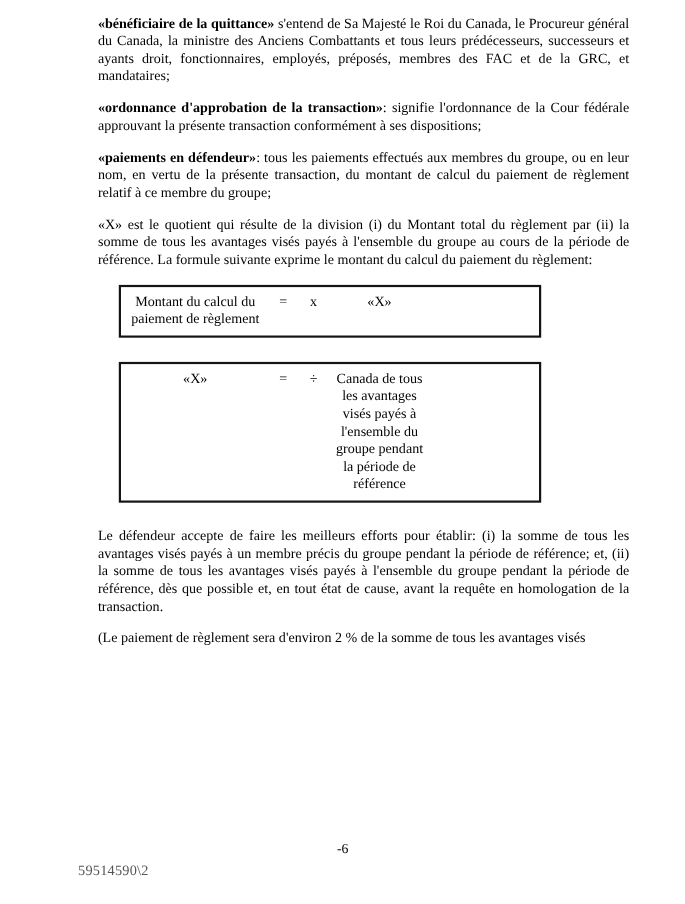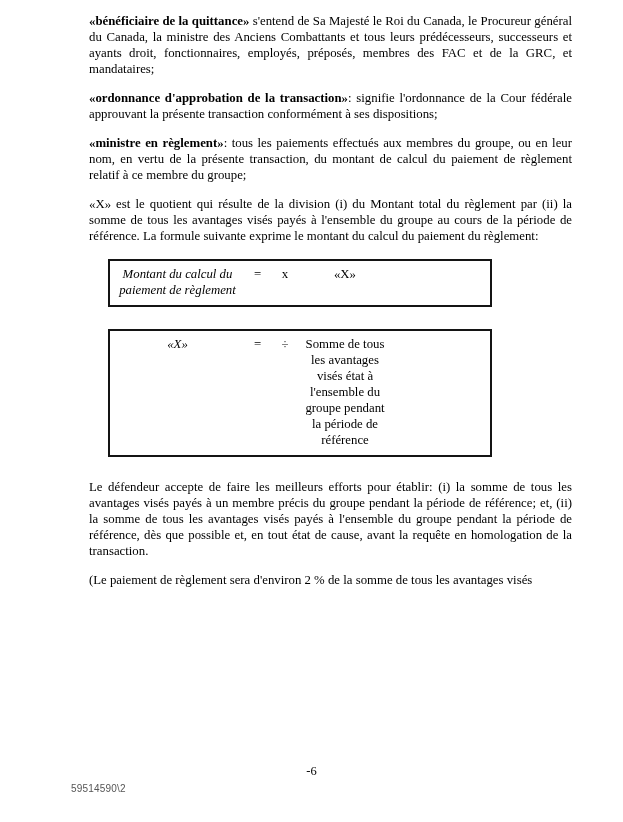--- a/index.html
+++ b/index.html
@@ -30,72 +30,72 @@
     width: 384px;
     margin: 15px 0 22px 33px;
     border: 2px solid #141414;
     display: flex;
     align-items: flex-start;
     padding: 5px 0 7px 0;
     font-size: 12.8px;
     line-height: 16px;
   }
   .ft-col { text-align: center; flex: 0 0 auto; }
-  .c1 { width: 135px; font-style: italic; }
+  .c1 { width: 135px; }
   .c2 { width: 25px; }
   .c3 { width: 100px; }
   .c4 { width: 30px; }
   .c5 { width: 90px; }
   .page-number {
     position: absolute;
     left: 0;
     top: 764px;
     width: 623px;
     text-align: center;
     font-size: 12.5px;
     line-height: 15px;
   }
   .doc-id {
     position: absolute;
     left: 35px;
     top: 783px;
-    font-size: 10px;
+    font-size: 13px;
     color: #555555;
-    font-family: Liberation Sans, sans-serif;
+    font-family: Liberation Serif, serif;
     letter-spacing: 0.2px;
     padding-left: 36px;
   }
 </style>
 </head>
 <body>
 
 <div class="content">
 
   <p class="para"><span class="lead">«bénéficiaire de la quittance»</span><span> s'entend de Sa Majesté le Roi du Canada, le Procureur général du Canada, la ministre des Anciens Combattants et tous leurs prédécesseurs, successeurs et ayants droit, fonctionnaires, employés, préposés, membres des FAC et de la GRC, et mandataires;</span></p>
 
 
   <p class="para"><span class="lead">«ordonnance d'approbation de la transaction»</span><span>: signifie l'ordonnance de la Cour fédérale approuvant la présente transaction conformément à ses dispositions;</span></p>
 
-  <p class="para"><span class="lead">«ministre en règlement»</span><span>: tous les paiements effectués aux membres du groupe, ou en leur nom, en vertu de la présente transaction, du montant de calcul du paiement de règlement relatif à ce membre du groupe;</span></p>
+  <p class="para"><span class="lead">«paiements en défendeur»</span><span>: tous les paiements effectués aux membres du groupe, ou en leur nom, en vertu de la présente transaction, du montant de calcul du paiement de règlement relatif à ce membre du groupe;</span></p>
 
 
   <p class="para"><span>«X» est le quotient qui résulte de la division (i) du Montant total du règlement par (ii) la somme de tous les avantages visés payés à l'ensemble du groupe au cours de la période de référence. La formule suivante exprime le montant du calcul du paiement du règlement:</span></p>
 
   <div class="formula-table">
     <div class="ft-col c1">Montant du calcul du paiement de règlement</div>
     <div class="ft-col c2">=</div>
     <div class="ft-col c4">x</div>
     <div class="ft-col c5">«X»</div>
   </div>
 
   <div class="formula-table">
     <div class="ft-col c1">«X»</div>
     <div class="ft-col c2">=</div>
     <div class="ft-col c4">÷</div>
-    <div class="ft-col c5">Somme de tous les avantages visés état à l'ensemble du groupe pendant la période de référence</div>
+    <div class="ft-col c5">Canada de tous les avantages visés payés à l'ensemble du groupe pendant la période de référence</div>
   </div>
 
   <p class="para"><span>Le défendeur accepte de faire les meilleurs efforts pour établir: (i) la somme de tous les avantages visés payés à un membre précis du groupe pendant la période de référence; et, (ii) la somme de tous les avantages visés payés à l'ensemble du groupe pendant la période de référence, dès que possible et, en tout état de cause, avant la requête en homologation de la transaction.</span></p>
 
   <p class="para"><span>(Le paiement de règlement sera d'environ 2 % de la somme de tous les avantages visés</span></p>
 
 </div>
 
 <div class="page-number">-6</div>
 <div class="doc-id">59514590\2</div>

